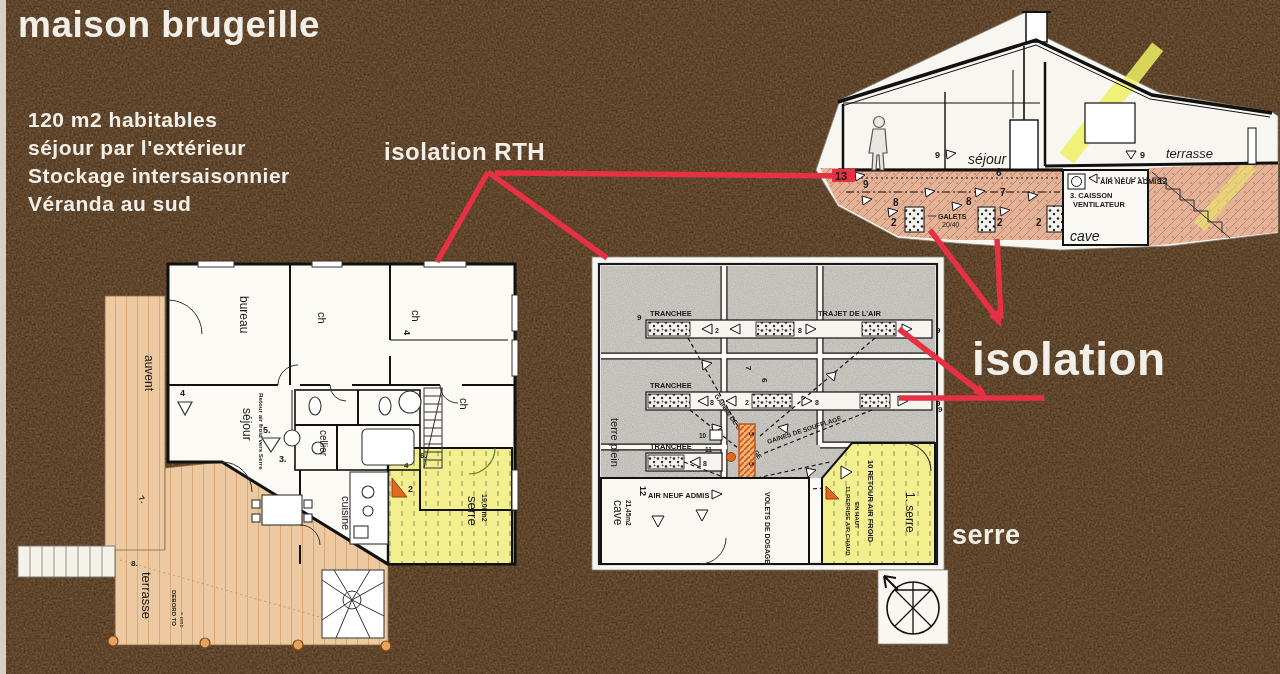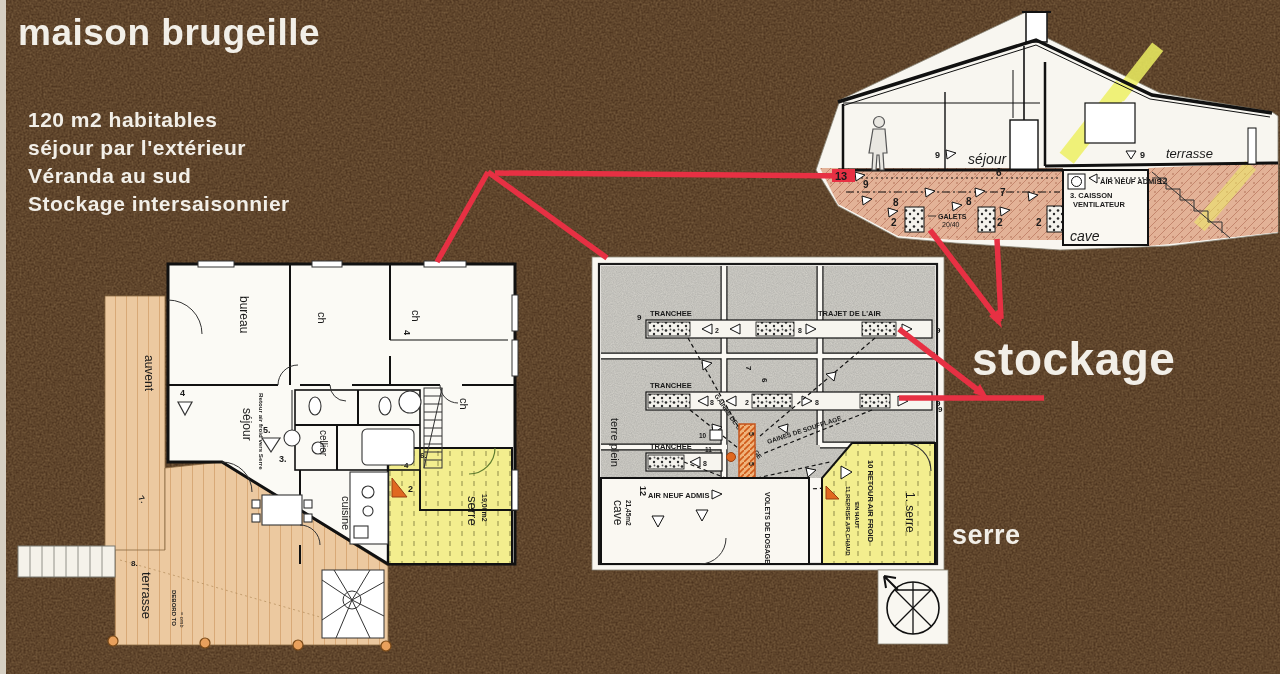--- a/index.html
+++ b/index.html
@@ -1,21 +1,21 @@
 <!DOCTYPE html>
 <html><head>
 <meta charset="utf-8">
 <style>
   html,body{margin:0;padding:0;background:#1c120a;}
   .canvas{position:relative;width:1280px;height:674px;overflow:hidden;
           font-family:"Liberation Sans",sans-serif;background:#3b2312;}
   .canvas svg{position:absolute;}
   .edge-strip{position:absolute;left:0;top:0;width:6px;height:674px;background:#d6cfc2;z-index:1;}
   .txt{position:absolute;color:#f2efe8;z-index:4;letter-spacing:.5px;}
-  .title{left:18px;top:4px;font-size:37px;font-weight:bold;margin-top:8px;}
+  .title{left:18px;top:4px;font-size:37px;font-weight:bold;}
   .subtitle{left:28px;top:106px;width:300px;text-align:left;font-size:21px;line-height:28px;font-weight:bold;}
   .iso{left:384px;top:138px;font-size:24px;font-weight:bold;}
   .stock{left:972px;top:332px;font-size:46px;font-weight:bold;}
   .serre-note{left:952px;top:520px;font-size:27px;font-weight:bold;}
   .bg{left:0;top:0;z-index:0;}
   .redlayer{left:0;top:0;z-index:5;pointer-events:none;}
   .planfloor{left:0px;top:250px;z-index:2;}
   .planstorage{left:578px;top:250px;z-index:2;}
   .section{left:810px;top:5px;z-index:2;}
   text{font-family:"Liberation Sans",sans-serif;fill:#1a1a1a;}
@@ -39,24 +39,25 @@
     <rect x="0" y="0" width="1280" height="674" fill="#3b2312"></rect>
     <rect x="0" y="0" width="1280" height="674" filter="url(#bgn)"></rect>
     <rect x="0" y="0" width="1280" height="674" filter="url(#bgn2)"></rect>
   </svg>
   <div class="edge-strip"></div>
 
   <div class="txt title">maison brugeille</div>
   <div class="txt subtitle">
     <div>120 m2 habitables</div>
     <div>séjour par l'extérieur</div>
+    <div>Stockage intersaisonnier</div>
     <div>Véranda au sud</div>
-    <div>Stockage intersaisonnier</div>
   </div>
-  <div class="txt stock">stockage</div>
+  <div class="txt iso">isolation RTH</div>
+  <div class="txt stock">isolation</div>
   <div class="txt serre-note">serre</div>
 
   <svg class="planfloor" width="540" height="424" viewBox="0 250 540 424">
     <defs>
       <pattern id="wood" width="11" height="11" patternUnits="userSpaceOnUse">
         <rect width="11" height="11" fill="#ecc9a0"></rect>
         <line x1="5.5" y1="0" x2="5.5" y2="11" stroke="#cf9c66" stroke-width="0.9" opacity="0.8"></line>
       </pattern>
       <pattern id="ydashF" width="12" height="10" patternUnits="userSpaceOnUse">
         <rect width="12" height="10" fill="#f3ee8e"></rect>

